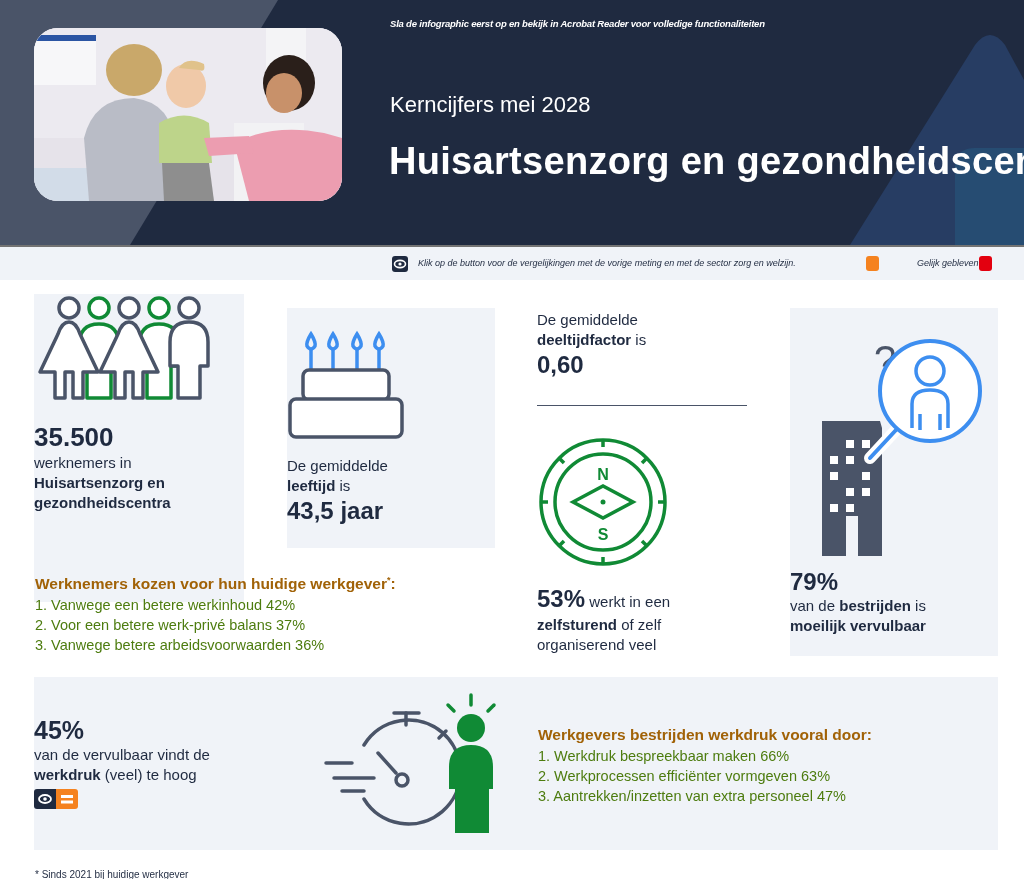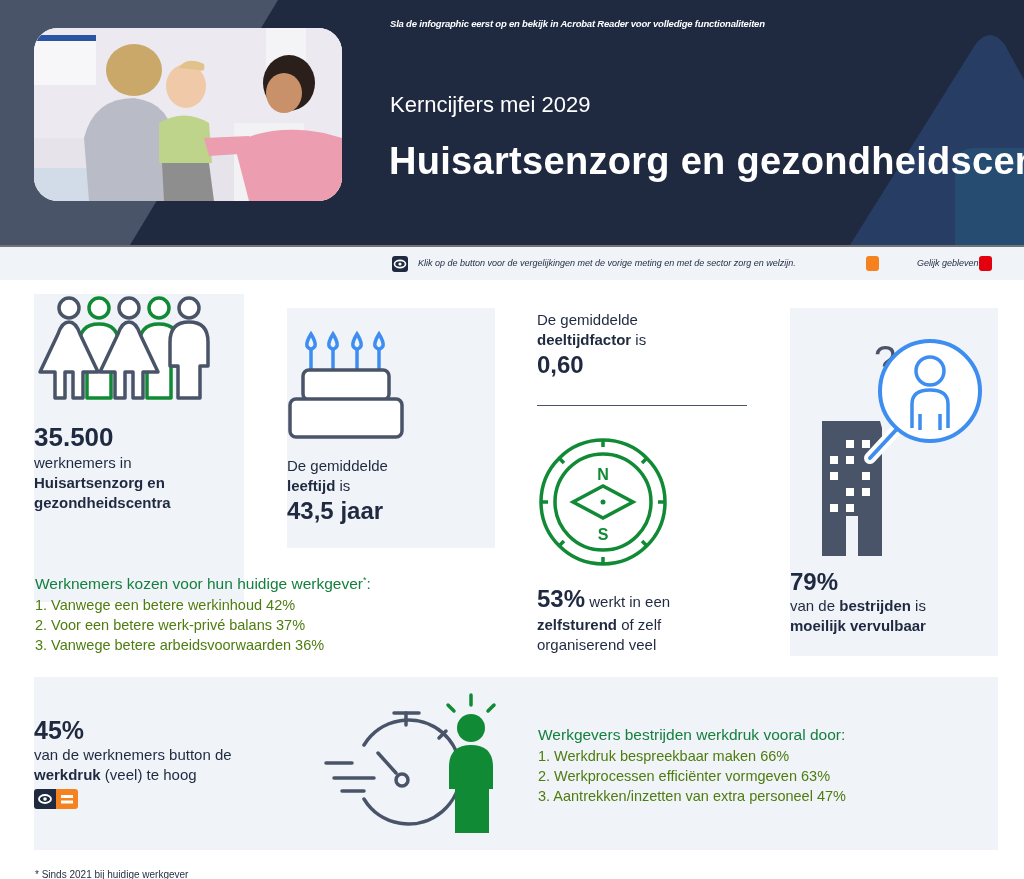--- a/index.html
+++ b/index.html
@@ -22,21 +22,21 @@
   .legend-bar .lbl { position: absolute; top: 11px; font-size: 9px; font-style: italic; color: #1f2a40; white-space: nowrap; margin-left: 28px; }
 
   
   .card { position: absolute; background: #f0f3f8; }
   .center { text-align: left; }
   .big { font-weight: bold; color: #1f2a40; }
   .txt { color: #1f2a40; font-size: 15px; line-height: 20px; }
   b { font-weight: bold; }
 
   .list-block { position: absolute; }
-  .list-block .head { font-size: 15.5px; font-weight: normal; color: #15803d; margin-bottom: 2px; }
+  .list-block .head { font-size: 15.5px; font-weight: bold; color: #a16207; margin-bottom: 2px; }
   .list-block .item { font-size: 14.5px; line-height: 20px; color: #4d7c0f; }
   .divider { position: absolute; left: 537px; top: 405px; width: 210px; height: 1px; background: #4a5468; }
   .footnote { position: absolute; left: 35px; top: 869px; font-size: 10px; color: #1f2a40; }
   .cmp-btn { display: inline-flex; border-radius: 3px; overflow: hidden; height: 20px; width: 44px; }
   .cmp-btn .l { background: #1f2a40; width: 22px; display: flex; align-items: center; justify-content: center; }
   .cmp-btn .r { background: #f5821f; width: 22px; display: flex; align-items: center; justify-content: center; }
 </style>
 </head>
 <body>
 
@@ -62,21 +62,21 @@
       <path d="M145,40 Q152,28 170,36 Q172,45 165,42 Z" fill="#e0c28a"></path>
       <path d="M125,95 Q150,80 175,95 L178,135 L125,135 Z" fill="#bdd48a"></path>
       <path d="M128,135 L175,135 L180,173 L130,173 Z" fill="#8e8e8e"></path>
       <ellipse cx="255" cy="55" rx="26" ry="28" fill="#2a1f1a"></ellipse>
       <ellipse cx="250" cy="65" rx="18" ry="20" fill="#c8916a"></ellipse>
       <path d="M200,115 Q240,95 290,105 L308,110 L308,173 L215,173 Z" fill="#ec9db0"></path>
       <path d="M170,110 L215,108 L220,125 L175,128 Z" fill="#ec9db0"></path>
     </svg>
   </div>
   <div class="notice">Sla de infographic eerst op en bekijk in Acrobat Reader voor volledige functionaliteiten</div>
-  <div class="subtitle">Kerncijfers mei 2029</div>
+  <div class="subtitle">Kerncijfers mei 2028</div>
   <div class="title">Huisartsenzorg en gezondheidscentra</div>
 </div>
 
 <div class="legend-bar">
   <div class="eye-btn">
     <svg width="16" height="16" viewBox="0 0 16 16">
         <ellipse cx="8" cy="8" rx="5.5" ry="3.6" fill="none" stroke="#fff" stroke-width="1.6"></ellipse>
         <circle cx="8" cy="8" r="1.6" fill="#fff"></circle>
       </svg>
   </div>
@@ -196,21 +196,21 @@
 <div class="list-block" style="left:35px;top:575px">
   <div class="head"><span>Werknemers kozen voor hun huidige werkgever</span><sup style="font-size:9px">*</sup><span>:</span></div>
   <div class="item">1. Vanwege een betere werkinhoud 42%</div>
   <div class="item">2. Voor een betere werk-privé balans 37%</div>
   <div class="item">3. Vanwege betere arbeidsvoorwaarden 36%</div>
 </div>
 
 <div class="card" style="left:34px;top:677px;width:964px;height:173px">
   <div class="center" style="position:absolute;left:0;top:38px;width:300px">
     <div class="big" style="font-size:25px;line-height:30px">45%</div>
-    <div class="txt">van de werknemers button de</div>
+    <div class="txt">van de vervulbaar vindt de</div>
     <div class="txt"><b>werkdruk</b><span> (veel) te hoog</span></div>
     <div style="margin-top:4px">
       <span class="cmp-btn">
         <span class="l">
             <svg width="16" height="12" viewBox="0 0 16 12">
               <ellipse cx="8" cy="6" rx="6" ry="4" fill="none" stroke="#fff" stroke-width="1.8"></ellipse>
               <circle cx="8" cy="6" r="1.8" fill="#fff"></circle>
             </svg>
           </span>
         <span class="r">

